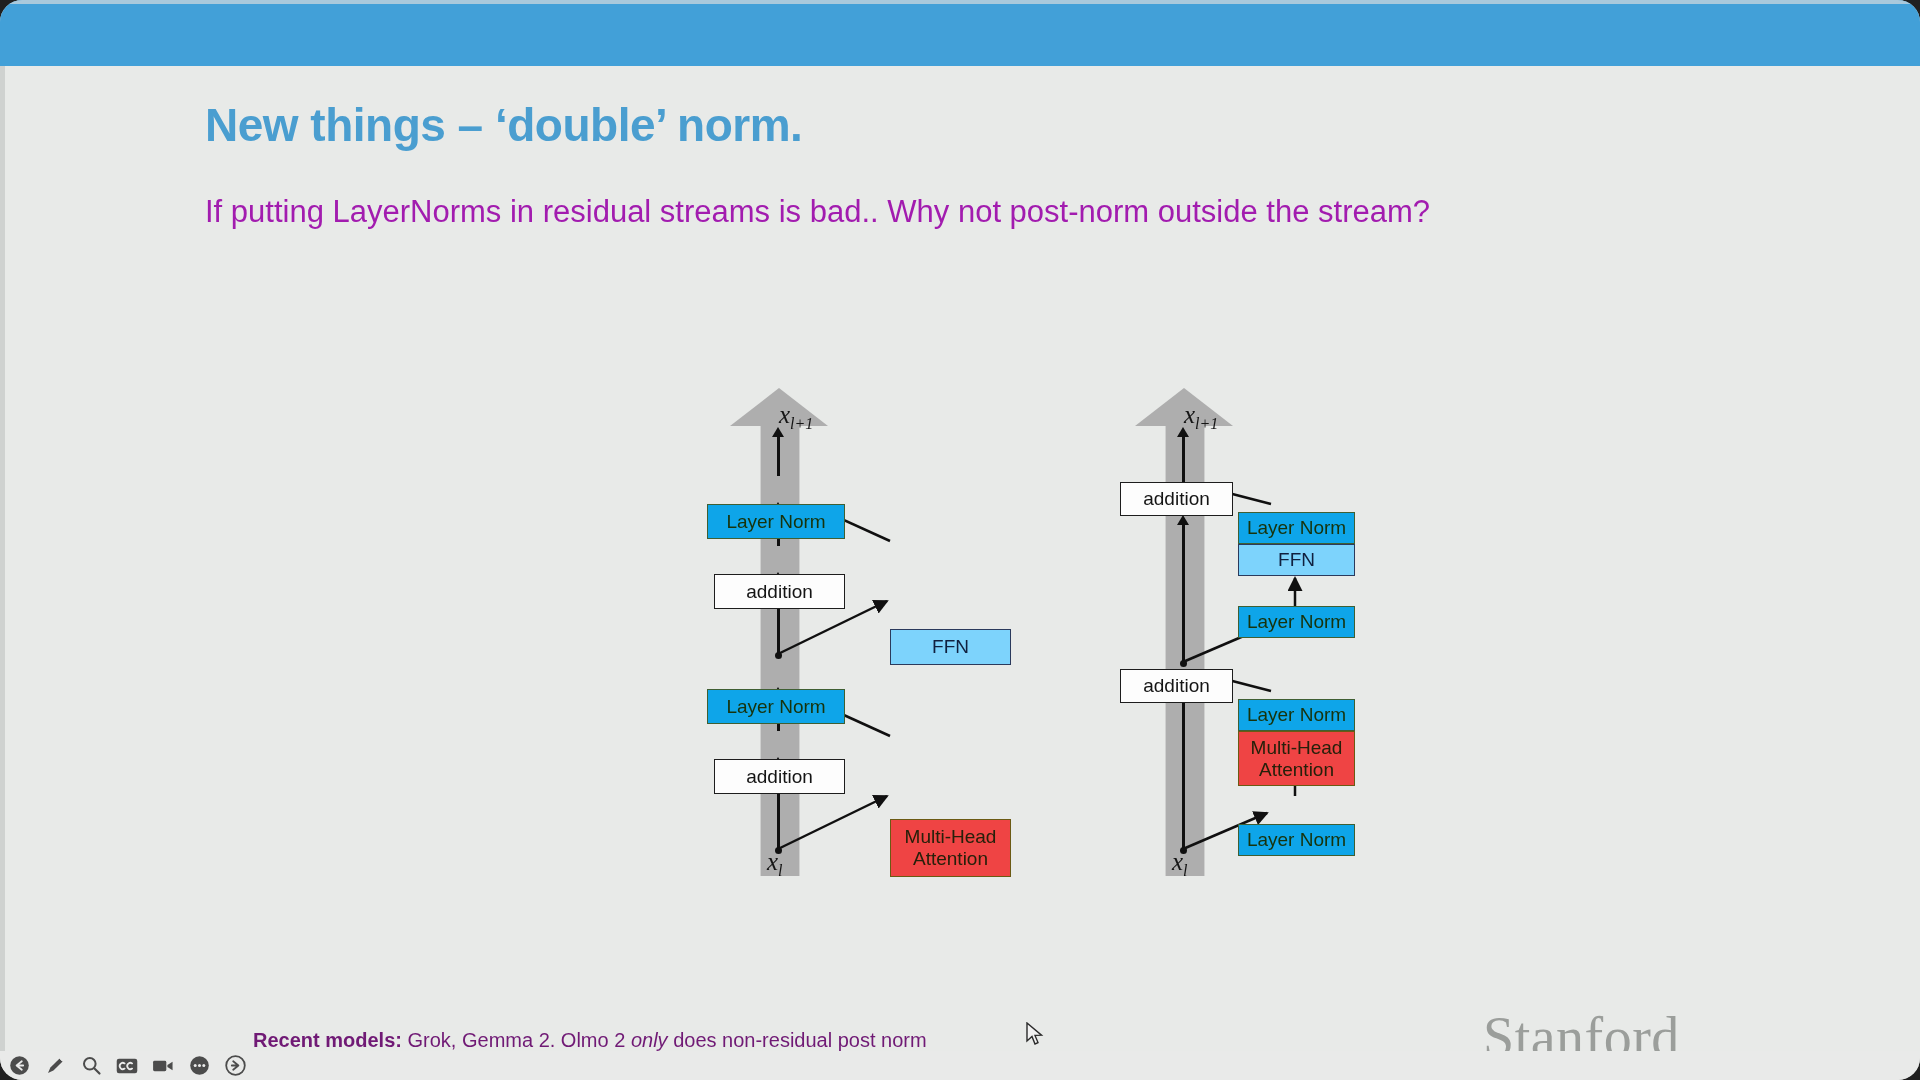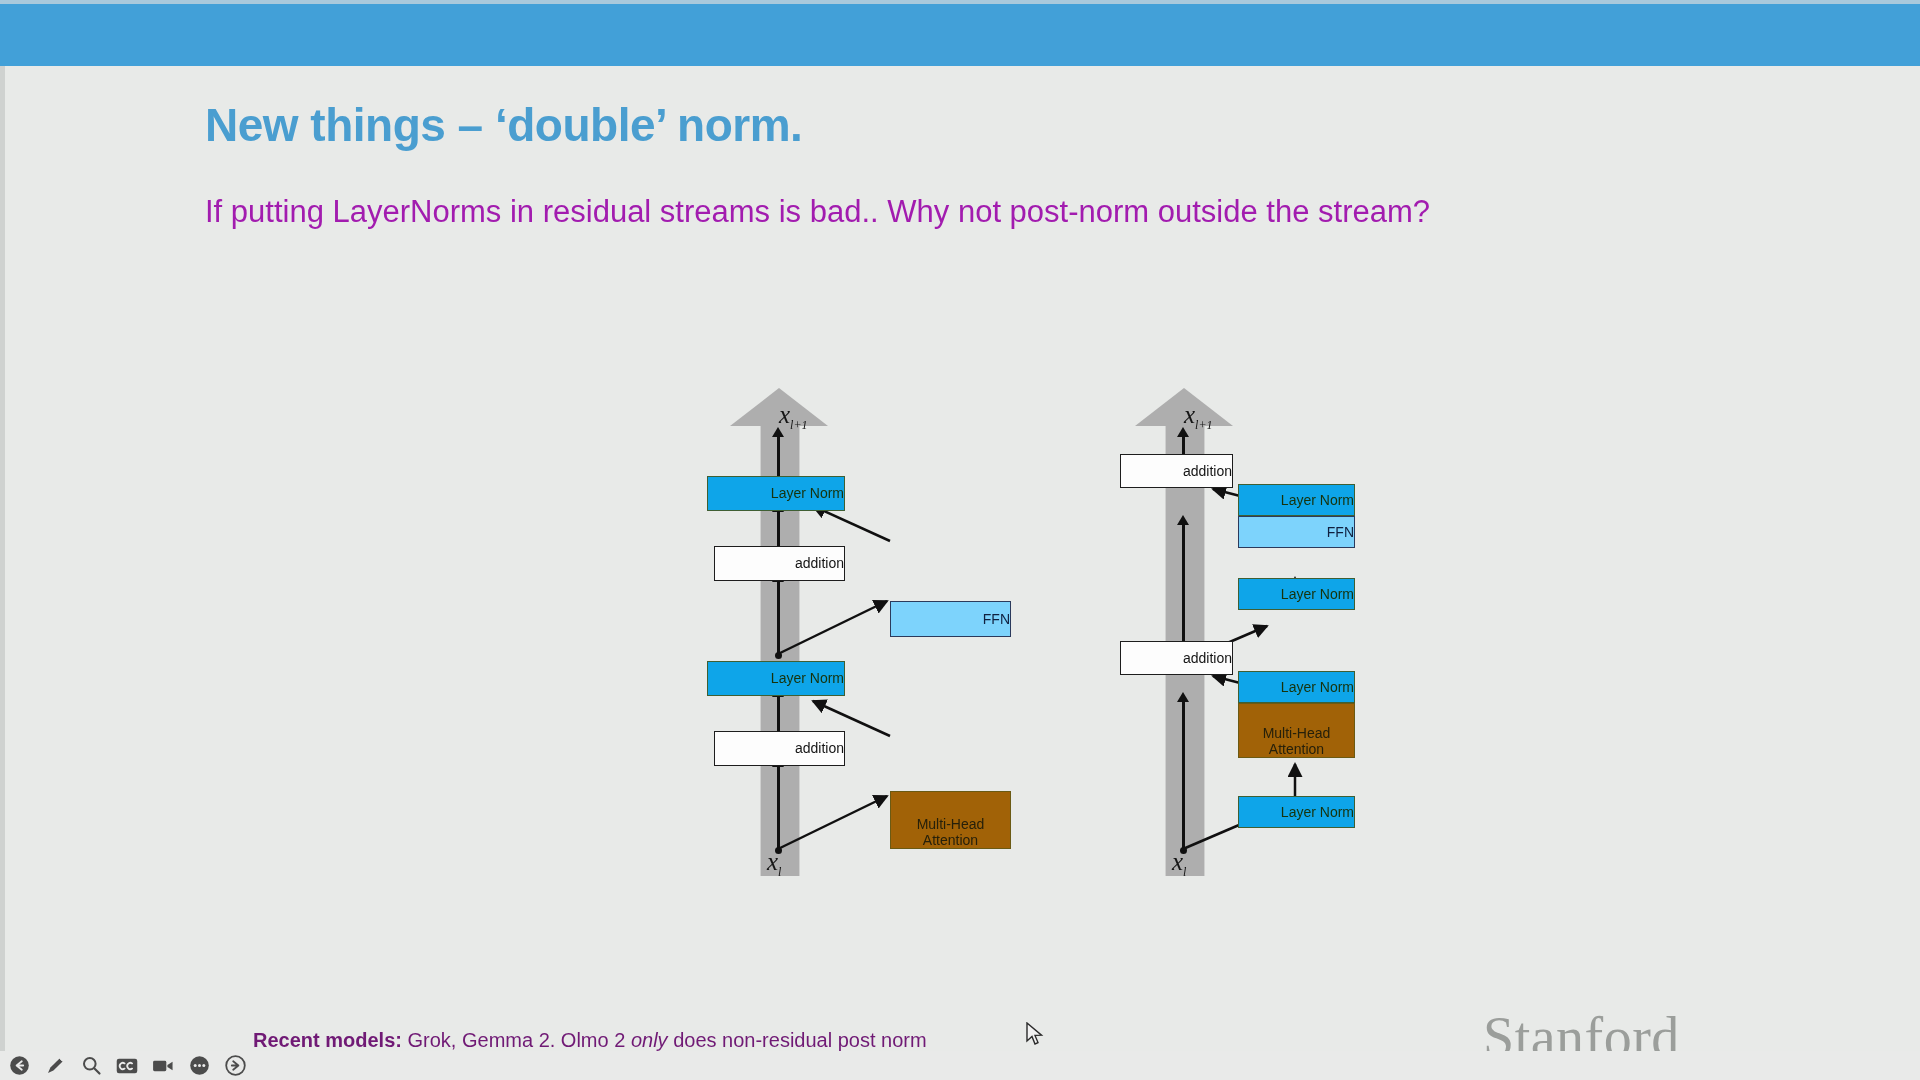--- a/index.html
+++ b/index.html
@@ -7,20 +7,21 @@
     padding: 0;
     background: #202020;
   }
   #screen {
     position: relative;
     width: 1920px;
     height: 1080px;
     overflow: hidden;
     background: #d8dad8;
     font-family: "Liberation Sans", sans-serif;
+    border-radius: 22px;
   }
 
   
   #top-bar {
     position: absolute;
     left: 0; top: 0;
     width: 1920px;
     height: 66px;
     background: #42a0d8;
     border-top: 4px solid #a9c9dc;
@@ -105,40 +106,41 @@
   }
   .x-label {
     position: absolute;
     font-family: "Liberation Serif", serif;
     font-style: italic;
     font-size: 25px;
     color: #151515;
     white-space: nowrap;
   }
   .x-label sub {
-    font-size: 12px;
+    font-size: 16px;
     font-style: italic;
   }
 
   .node {
     position: absolute;
     box-sizing: border-box;
     border: 1.5px solid #262626;
     display: flex;
     align-items: center;
-    justify-content: flex-end;
+    justify-content: center;
     text-align: center;
-    font-size: 14px;
+    font-size: 19px;
     line-height: 1.15;
     color: #141414;
+    margin-top: 28px;
   }
   .node.layernorm { background: #0ea5e9; border-color: #3f5f33; color: #17330c; }
   .node.addition  { background: #fdfdfd; border-color: #1d1d1d; }
   .node.ffn       { background: #7dd3fc; border-color: #2b3a5c; color: #10203f; }
-  .node.mha       { background: #a16207; border-color: #6b5a13; color: #26200a; }
+  .node.mha       { background: #ef4444; border-color: #6b5a13; color: #26200a; }
 
   
   .varrow {
     position: absolute;
     width: 2.5px;
     background: #101010;
   }
   .varrow::after {
     content: "";
     position: absolute;

